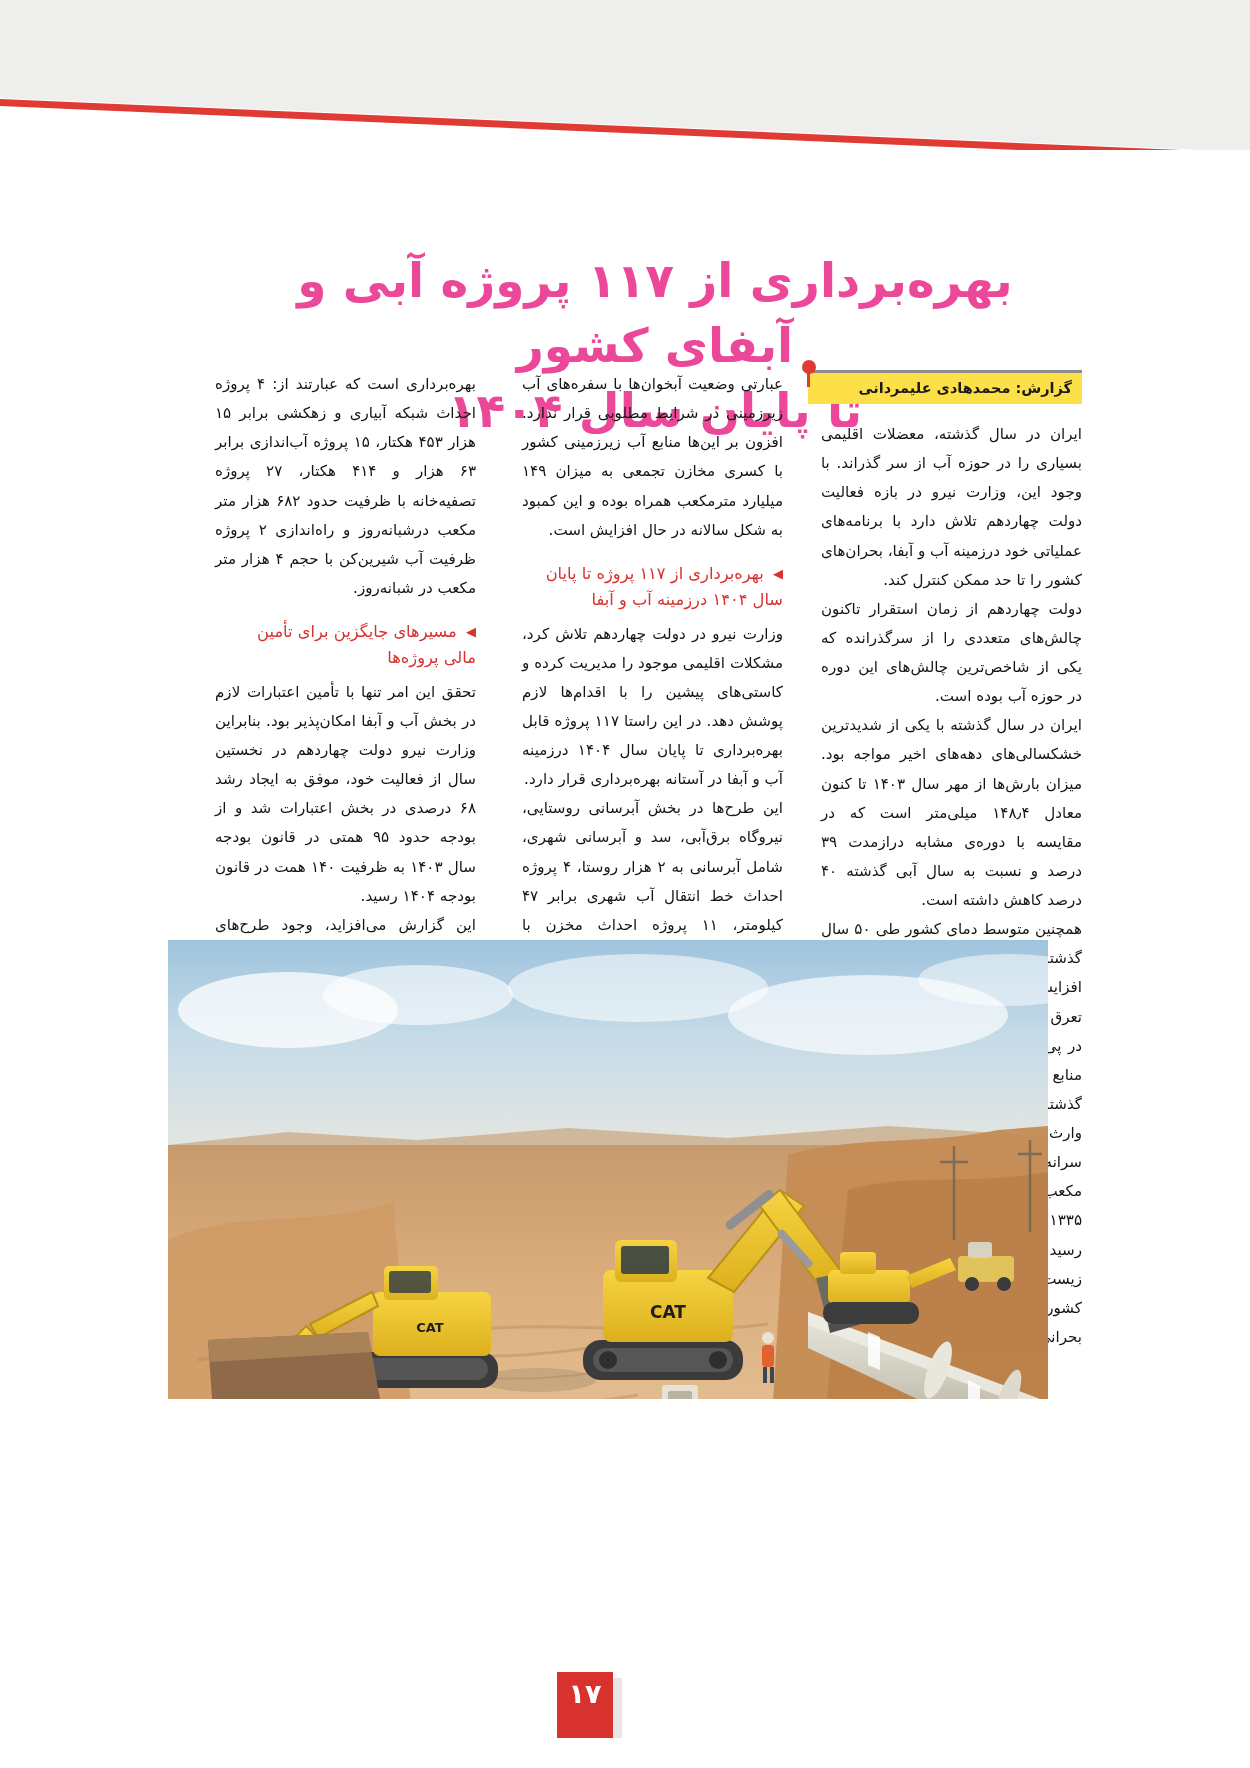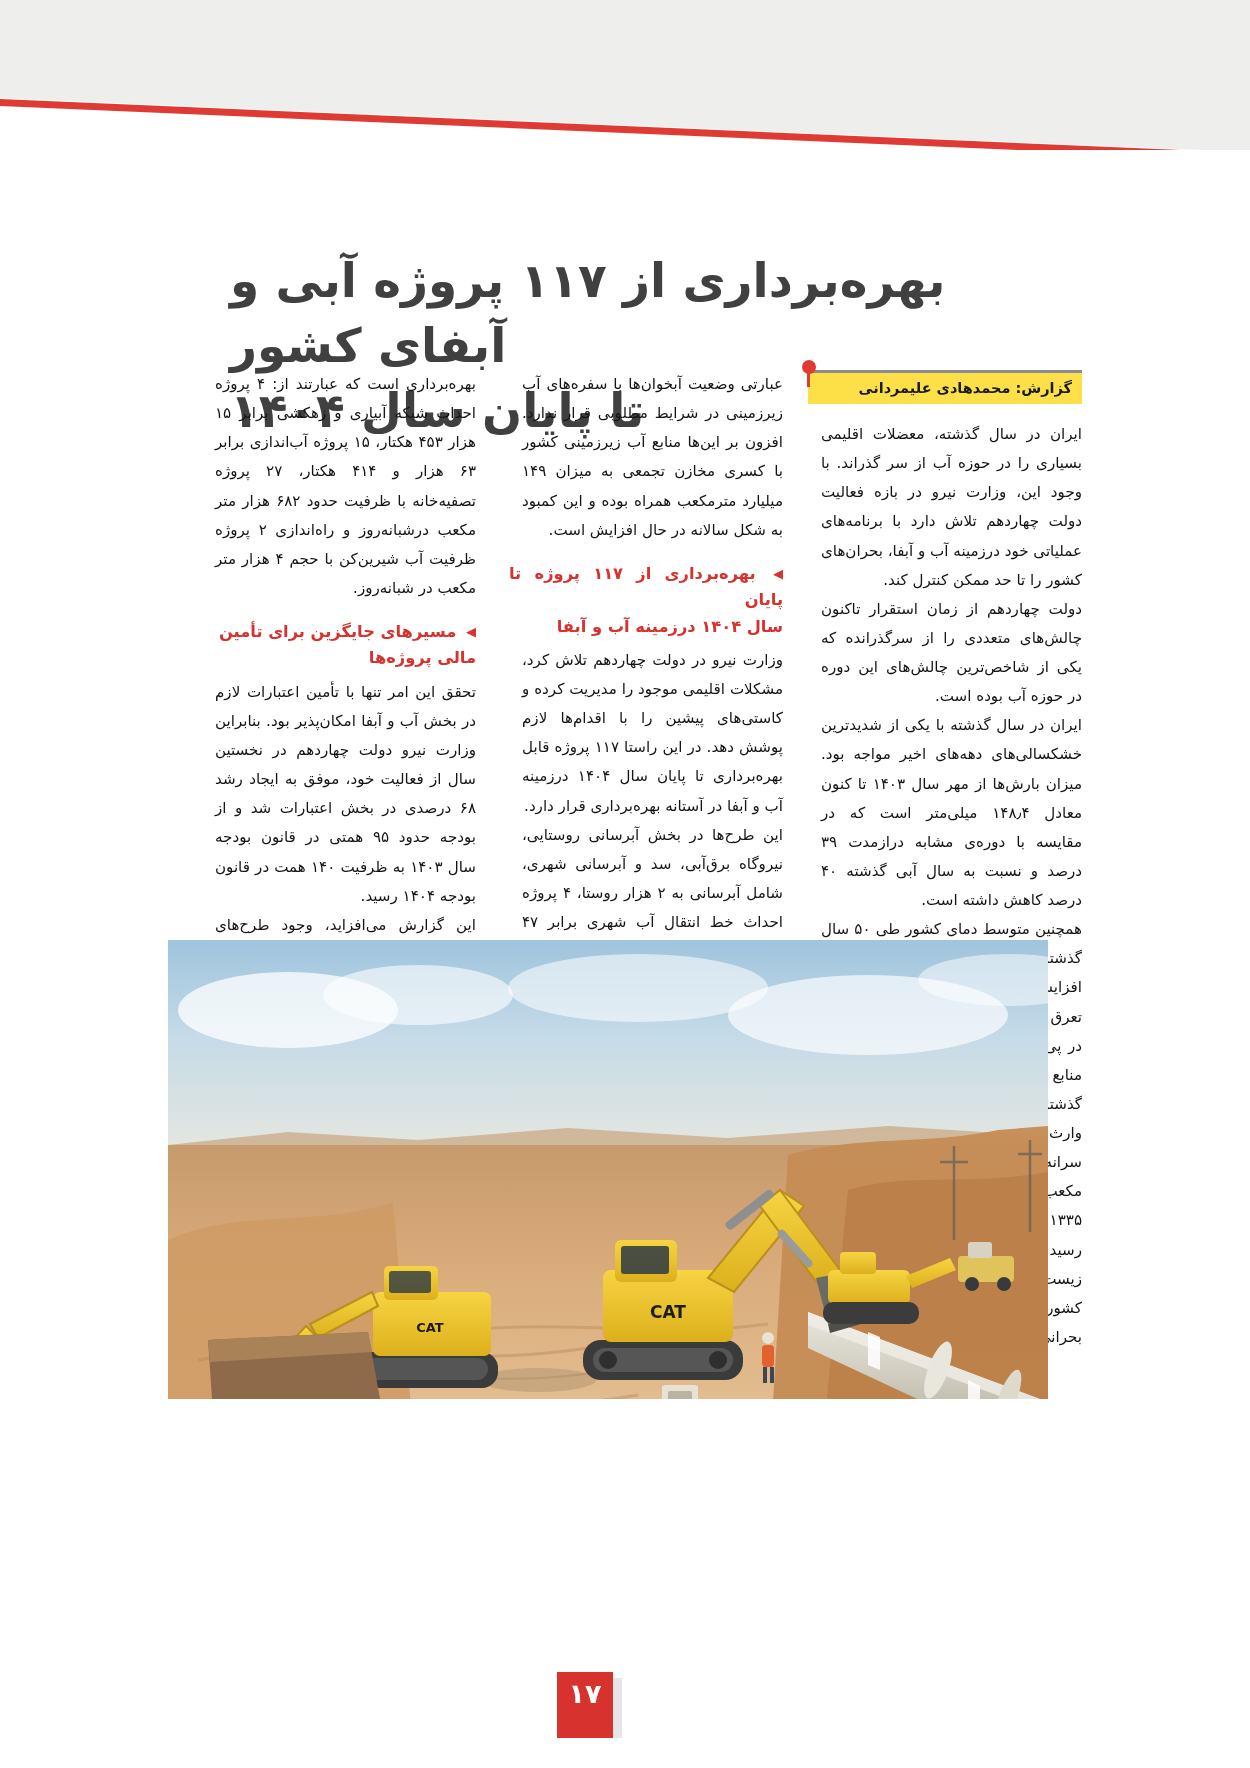--- a/index.html
+++ b/index.html
@@ -53,22 +53,22 @@
     background: #ffffff;
     clip-path: polygon(0 107px, 1250px 161px, 1250px 160px, 0 160px);
   }
 
   
   .headline {
     position: absolute;
     top: 218px;
     right: 170px;
     width: 850px;
-    text-align: left;
-    color: #404040;
+    text-align: center;
+    color: #ec4899;
     font-weight: bold;
     font-size: 47px;
     line-height: 1.38;
     letter-spacing: -0.5px;
   }
   .headline .l1 { display: block; }
   .headline .l2 { display: block; }
 
   
   .columns {
@@ -131,21 +131,21 @@
     top: 11px;
     left: 5px;
     width: 3px;
     height: 16px;
     background: #e03a35;
   }
 
   
   .subhead {
     color: #d8322e;
-    font-weight: bold;
+    font-weight: normal;
     font-size: 16.3px;
     line-height: 1.62;
     margin: 16px 0 6px 0;
     text-align: justify;
     position: relative;
   }
   .subhead .arrow {
     color: #d8322e;
     font-size: 13px;
     display: inline-block;

